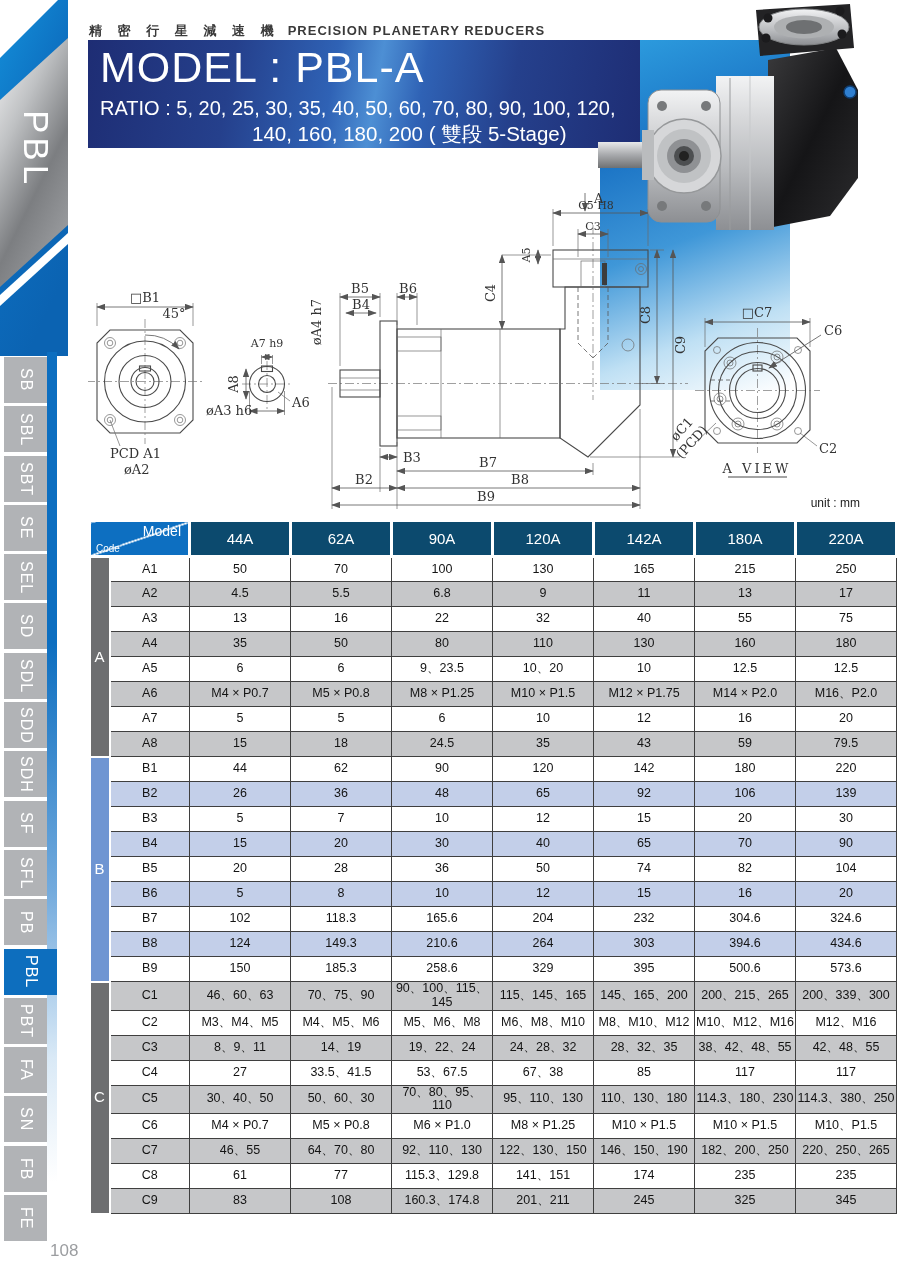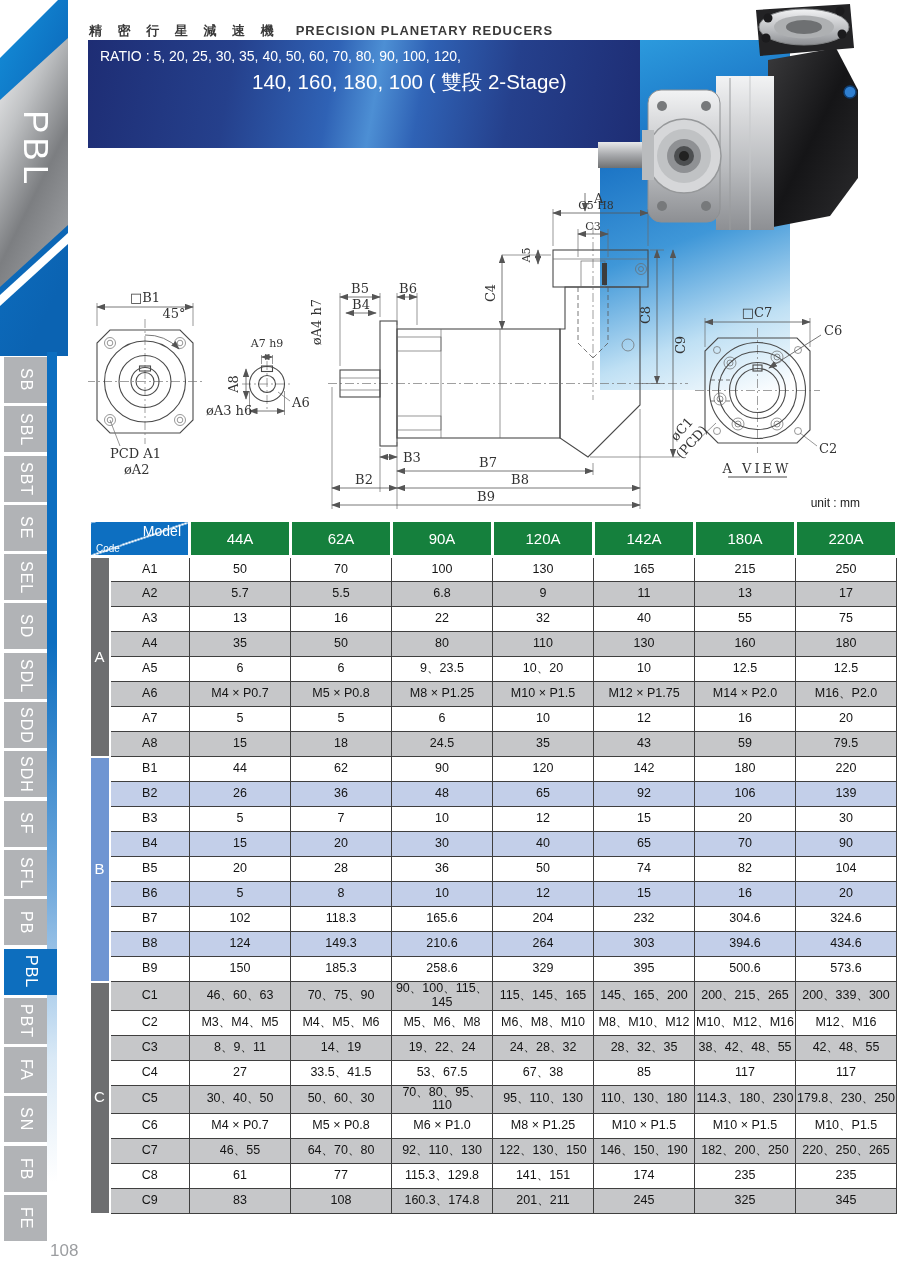--- a/index.html
+++ b/index.html
@@ -26,28 +26,28 @@
     width:43px; height:46px; margin-bottom:3.3px; background:#b1b3b6;
     color:#fff; writing-mode:vertical-rl;
     display:flex; align-items:center; justify-content:center;
     font-size:16px; letter-spacing:1px;
   }
   .side-tab.active { background:#0d6ebe; width:53px; }
 
   
   #top-title { position:absolute; left:89px; top:22px; font-size:13px; font-weight:bold; color:#3a3a3a; }
   #top-title .zh { letter-spacing:6px; }
-  #top-title .en { margin-left:16px; letter-spacing:1px; }
+  #top-title .en { margin-left:8px; letter-spacing:1px; }
   #banner {
     position:absolute; left:88px; top:40px; width:552px; height:108px;
     background:linear-gradient(100deg,#1e2d74 0%,#25408c 26%,#2f62b5 44%,#4d8fd4 52%,#2f62b5 60%,#25408c 76%,#1e2d74 100%);
     color:#fff; padding:1px 0 0 12px; z-index:2;
   }
   #banner .model { font-size:43px; line-height:52px; letter-spacing:1px; }
-  #banner .ratio1 { font-size:14px; line-height:26px; margin-top:2px; }
+  #banner .ratio1 { font-size:20px; line-height:26px; margin-top:2px; }
   #banner .ratio2 { font-size:20.5px; line-height:26px; padding-left:152px; }
 
   
   #photo-backdrop {
     position:absolute; left:600px; top:40px; width:190px; height:350px; z-index:1;
     background:linear-gradient(160deg,#2e9fe0 0%,#1b74c5 30%,#3f97d8 55%,#bfe0f4 80%,#ffffff 100%);
   }
   #product-photo { position:absolute; left:598px; top:0; z-index:3; }
 
   
@@ -58,21 +58,21 @@
   .thin  { stroke:#6a6a6a; stroke-width:0.7; fill:none; }
   .dimln { stroke:#555; stroke-width:0.8; fill:none; }
   .cl { stroke:#777; stroke-width:0.7; fill:none; stroke-dasharray:9 3 2 3; }
   .hid { stroke:#555; stroke-width:0.8; fill:none; stroke-dasharray:5 3; }
 
   #unit-label { position:absolute; left:640px; top:496px; width:220px; text-align:right; font-size:12px; color:#222; z-index:2; }
 
   
   #spec-table { position:absolute; left:88px; top:519px; width:810px; border-collapse:collapse; table-layout:fixed; z-index:2; }
   #spec-table th {
-    background:#15803d; color:#fff; font-weight:normal; font-size:15px;
+    background:#0c4a6e; color:#fff; font-weight:normal; font-size:15px;
     height:36px; border:3px solid #fff; text-align:center;
   }
   #spec-table th.corner { position:relative; padding:0;
     background:
       linear-gradient(to bottom right, rgba(0,0,0,0) 48.8%, #fff 48.8%, #fff 51.2%, rgba(0,0,0,0) 51.2%),
       #0d6fc1;
   }
   .corner .tr { position:absolute; top:1px; right:7px; font-size:14px;padding-left:40px; }
   .corner .bl { position:absolute; bottom:1px; left:5px; font-size:10px; }
   #spec-table td {
@@ -139,22 +139,23 @@
       <div class="side-tab">SN</div>
       <div class="side-tab">FB</div>
       <div class="side-tab">FE</div>
     </div>
 
   <div id="top-title">
     <span class="zh">精 密 行 星 減 速 機</span><span class="en">PRECISION PLANETARY REDUCERS</span>
   </div>
   <div id="photo-backdrop"></div>
   <div id="banner">
+    <div class="model">MODEL : PBL-A</div>
     <div class="ratio1">RATIO : 5, 20, 25, 30, 35, 40, 50, 60, 70, 80, 90, 100, 120,</div>
-    <div class="ratio2">140, 160, 180, 100 ( 雙段 2-Stage)</div>
+    <div class="ratio2">140, 160, 180, 200 ( 雙段 5-Stage)</div>
   </div>
 
   <svg id="product-photo" width="272" height="230" viewBox="0 0 272 230">
     <defs>
       <linearGradient id="gCyl" x1="0" y1="0" x2="0" y2="1">
         <stop offset="0" stop-color="#f2f3f4"></stop>
           <stop offset="0.25" stop-color="#d9dadc"></stop>
         <stop offset="0.6" stop-color="#b9bbbe"></stop>
           <stop offset="1" stop-color="#8d8f93"></stop>
       </linearGradient>
@@ -409,21 +410,21 @@
           <td>50</td>
           <td>70</td>
           <td>100</td>
           <td>130</td>
           <td>165</td>
           <td>215</td>
           <td>250</td>
         </tr>
         <tr class="row-gray">
           <td class="code">A2</td>
-          <td>5.7</td>
+          <td>4.5</td>
           <td>5.5</td>
           <td>6.8</td>
           <td>9</td>
           <td>11</td>
           <td>13</td>
           <td>17</td>
         </tr>
         <tr class="row-white">
           <td class="code">A3</td>
           <td>13</td>
@@ -617,21 +618,21 @@
           <td>117</td>
         </tr>
         <tr class="row-gray">
           <td class="code">C5</td>
           <td>30、40、50</td>
           <td>50、60、30</td>
           <td>70、80、95、110</td>
           <td>95、110、130</td>
           <td>110、130、180</td>
           <td>114.3、180、230</td>
-          <td>179.8、230、250</td>
+          <td>114.3、380、250</td>
         </tr>
         <tr class="row-white">
           <td class="code">C6</td>
           <td>M4 × P0.7</td>
           <td>M5 × P0.8</td>
           <td>M6 × P1.0</td>
           <td>M8 × P1.25</td>
           <td>M10 × P1.5</td>
           <td>M10 × P1.5</td>
           <td>M10、P1.5</td>

